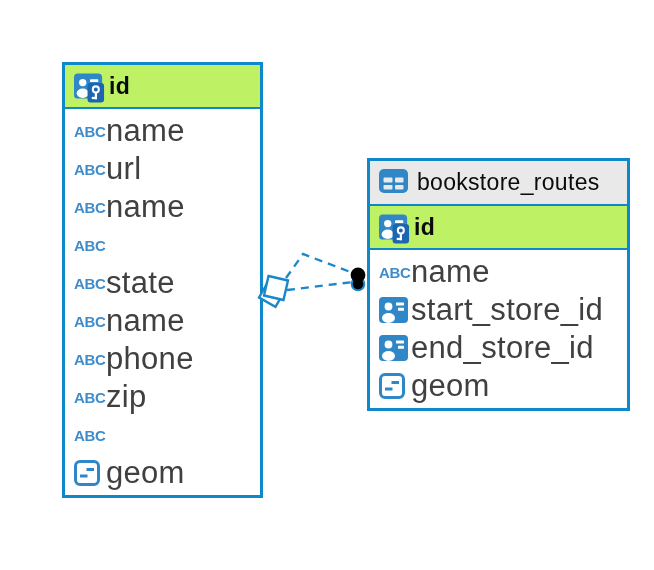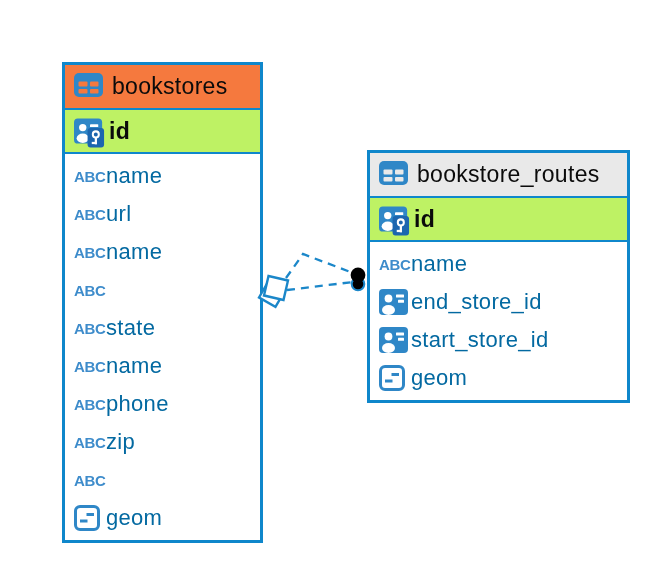--- a/index.html
+++ b/index.html
@@ -2,66 +2,49 @@
 <html><head>
 <meta charset="utf-8">
 <style>
   * { margin:0; padding:0; box-sizing:border-box; }
   html,body { width:654px; height:570px; background:#ffffff; overflow:hidden;
               font-family:"Liberation Sans", sans-serif; }
   .canvas { position:relative; width:654px; height:570px; background:#ffffff; }
 
   .er-table { position:absolute; background:#ffffff; border:3px solid #0F87CB; z-index:2; }
   .er-table.t1 { left:62px;  top:62px;  width:201px; }
-  .er-table.t2 { left:367px; top:150px; width:263px; }
+  .er-table.t2 { left:367px; top:158px; width:263px; }
 
   .tbl-header { height:45px; display:flex; align-items:center; gap:9px;
                 padding:0 8px 0 9px; border-bottom:2px solid #0F87CB; }
   .tbl-header.selected { background:#F5793E; }
   .tbl-header.normal   { background:#E9E9E9; }
   .tbl-title { font-size:23px; letter-spacing:0.3px; color:#0b0b0b; white-space:nowrap; }
 
   .pk-row { height:44px; display:flex; align-items:center; gap:3px;
             padding:0 8px 0 9px; border-bottom:2px solid #0F87CB; background:#bef264; }
   .pk-name { font-size:23px; font-weight:700; color:#0b0b0b; letter-spacing:0.3px; }
 
   .cols { padding:3px 0; }
   .col-row { height:38px; display:flex; align-items:center; padding:0 8px 0 9px; }
   .icon-slot { width:32px; display:flex; align-items:center; justify-content:flex-start; flex:0 0 32px; }
-  .col-name { font-size:22px; color:#0369a1; letter-spacing:0.3px; white-space:nowrap; }
+  .col-name { font-size:31px; color:#404040; letter-spacing:0.3px; white-space:nowrap; }
 
   .abc { font-weight:700; font-size:15px; color:#3E8CCB; letter-spacing:-0.3px;
          line-height:1; transform:scaleY(0.95); }
 
   svg.links { position:absolute; left:0; top:0; width:654px; height:570px;
               z-index:3; pointer-events:none; }
 </style>
 </head>
 <body>
 
 <div class="canvas">
 
   <div class="er-table t1">
-    <div class="tbl-header selected">
-      <span class="icon-wrap">
-        <svg width="29" height="24" viewBox="0 0 29 24">
-          <defs>
-              <mask id="tm1">
-            <rect width="29" height="24" fill="#fff"></rect>
-            <rect x="4.5" y="8.5" width="9" height="5" rx="1" fill="#000"></rect>
-            <rect x="16" y="8.5" width="8.5" height="5" rx="1" fill="#000"></rect>
-            <rect x="4.5" y="16" width="9" height="4.5" rx="1" fill="#000"></rect>
-            <rect x="16" y="16" width="8.5" height="4.5" rx="1" fill="#000"></rect>
-          </mask>
-            </defs>
-          <rect width="29" height="24" rx="5" fill="#2F87C7" mask="url(#tm1)"></rect>
-        </svg>
-      </span>
-      <span class="tbl-title">bookstores</span>
-    </div>
 
     <div class="pk-row">
       <span class="icon-slot">
         <svg width="33" height="34" viewBox="0 0 33 34">
           <rect x="0" y="4" width="29" height="26" rx="4" fill="#2F87C7"></rect>
           <circle cx="9" cy="13.5" r="3.8" fill="#fff"></circle>
           <ellipse cx="9" cy="24.5" rx="6.3" ry="4.8" fill="#fff"></ellipse>
           <rect x="16.5" y="10" width="8.5" height="3" rx="0.5" fill="#fff"></rect>
           <rect x="18.5" y="15.2" width="6.5" height="3" rx="0.5" fill="#fff"></rect>
           <rect x="14" y="14" width="17" height="20" rx="3" fill="#1C66AF"></rect>
@@ -165,33 +148,33 @@
       <div class="col-row">
         <span class="icon-slot">
           <svg width="29" height="26" viewBox="0 0 29 26">
             <rect width="29" height="26" rx="4" fill="#2F87C7"></rect>
             <circle cx="9.5" cy="9.5" r="3.9" fill="#fff"></circle>
             <ellipse cx="9.5" cy="21" rx="6.5" ry="5" fill="#fff"></ellipse>
             <rect x="17" y="5.5" width="8" height="3" rx="0.5" fill="#fff"></rect>
             <rect x="19" y="10.8" width="6" height="3" rx="0.5" fill="#fff"></rect>
           </svg>
         </span>
-        <span class="col-name">end_store_id</span>
+        <span class="col-name">start_store_id</span>
       </div>
       <div class="col-row">
         <span class="icon-slot">
           <svg width="29" height="26" viewBox="0 0 29 26">
             <rect width="29" height="26" rx="4" fill="#2F87C7"></rect>
             <circle cx="9.5" cy="9.5" r="3.9" fill="#fff"></circle>
             <ellipse cx="9.5" cy="21" rx="6.5" ry="5" fill="#fff"></ellipse>
             <rect x="17" y="5.5" width="8" height="3" rx="0.5" fill="#fff"></rect>
             <rect x="19" y="10.8" width="6" height="3" rx="0.5" fill="#fff"></rect>
           </svg>
         </span>
-        <span class="col-name">start_store_id</span>
+        <span class="col-name">end_store_id</span>
       </div>
       <div class="col-row">
         <span class="icon-slot">
           <svg width="26" height="26" viewBox="0 0 26 26">
             <rect x="1.5" y="1.5" width="23" height="23" rx="4.5" fill="#fff" stroke="#2F87C7" stroke-width="3"></rect>
             <rect x="12.5" y="8" width="7.5" height="3" fill="#2F87C7"></rect>
             <rect x="6" y="14.5" width="7.5" height="3" fill="#2F87C7"></rect>
           </svg>
         </span>
         <span class="col-name">geom</span>

